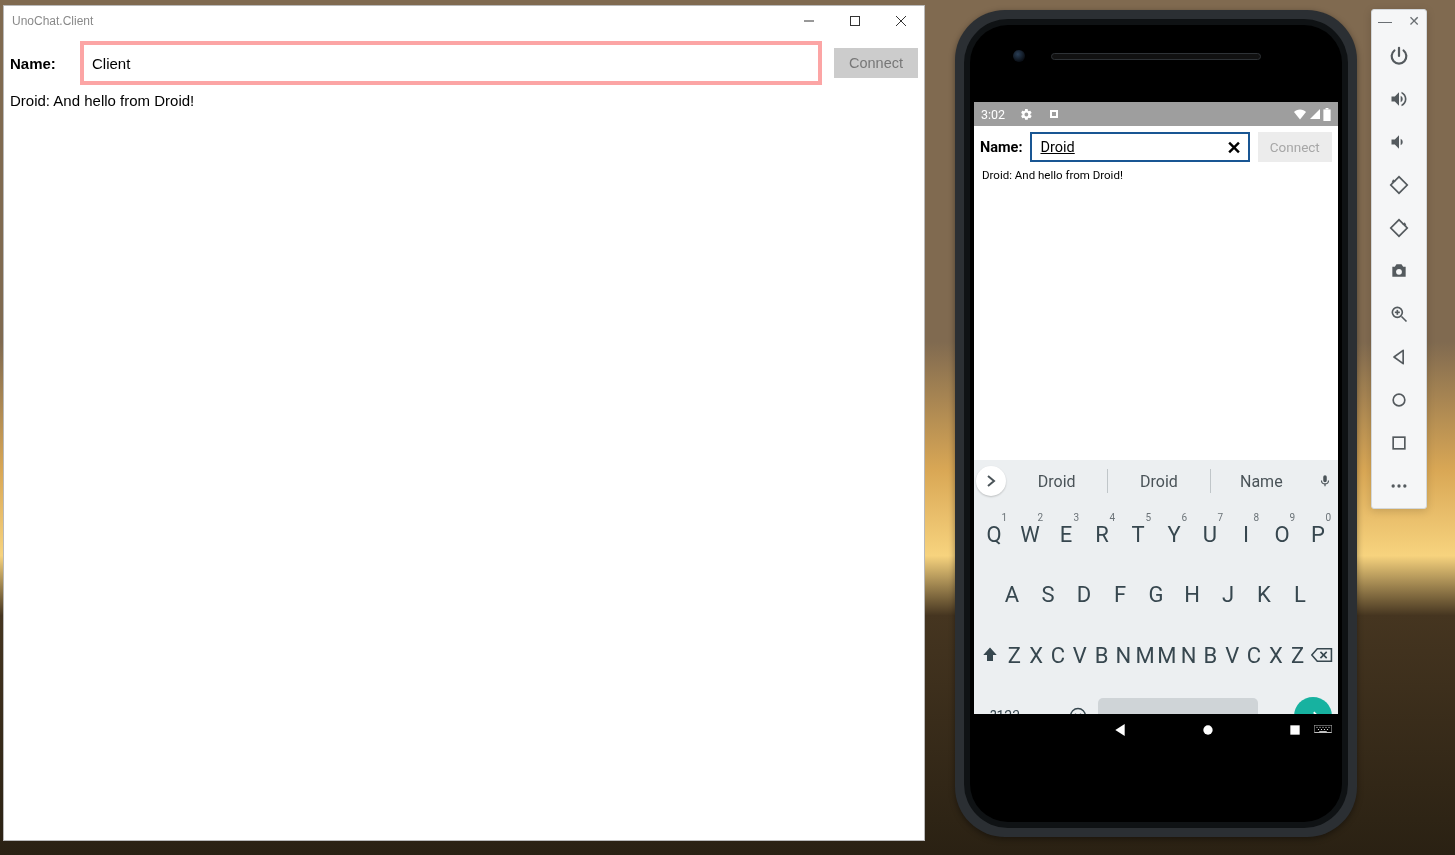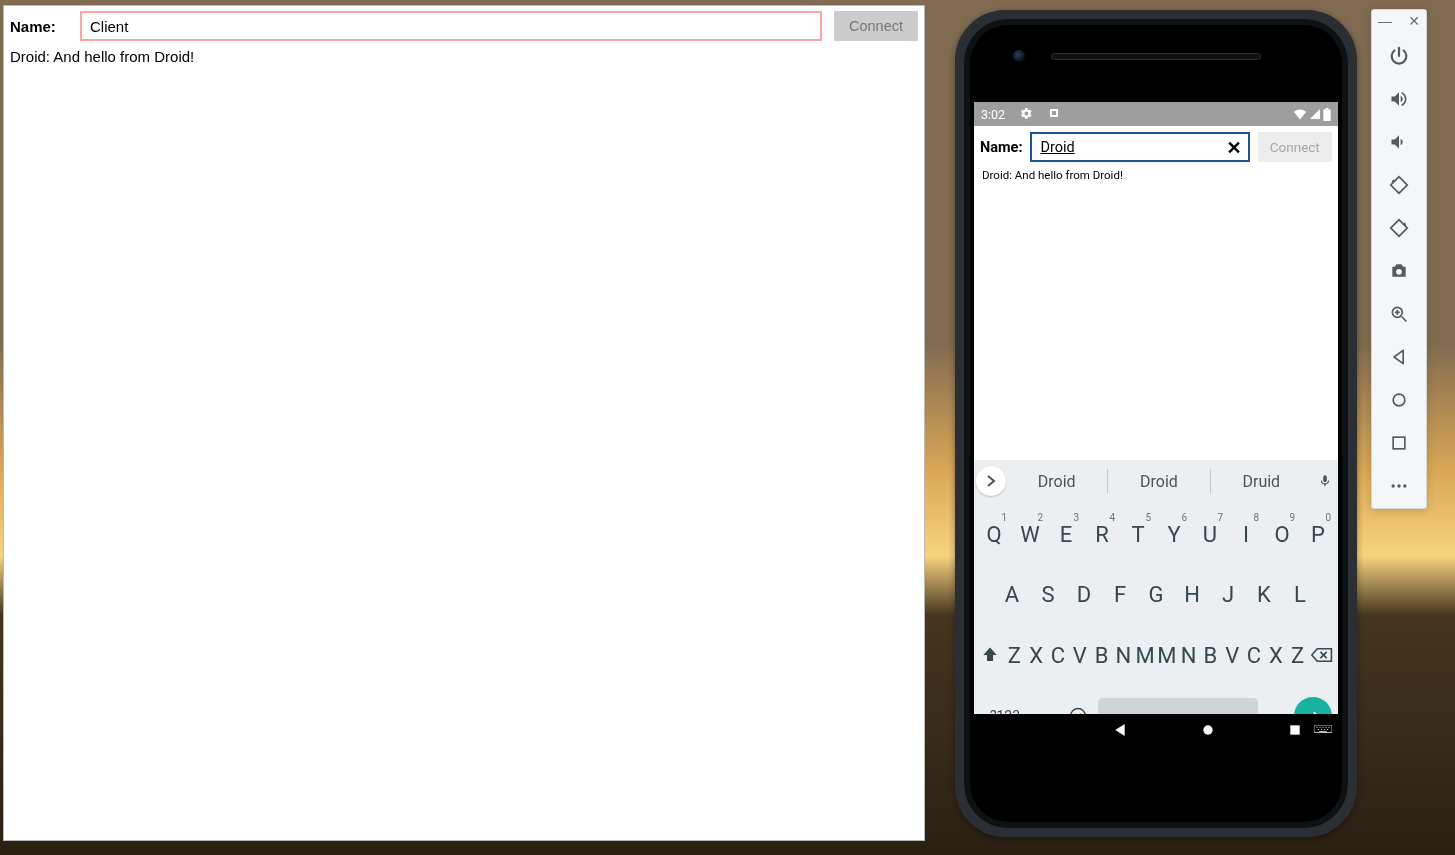--- a/index.html
+++ b/index.html
@@ -18,21 +18,21 @@
     display:flex;flex-direction:column;
   }
   .uwp-titlebar{height:30px;display:flex;align-items:center;justify-content:space-between;
     padding-left:8px;font-size:12px;color:#8a8a8a;}
   .uwp-title{}
   .uwp-winbtns{display:flex;height:100%;}
   .uwp-winbtn{width:46px;display:flex;align-items:center;justify-content:center;color:#555;}
   .uwp-winbtn svg{width:10px;height:10px;}
   .uwp-row{display:flex;align-items:center;padding:5px 6px;gap:12px;}
   .uwp-label{font-weight:600;font-size:15px;color:#000;min-width:58px;}
-  .uwp-input{flex:1;height:30px;border:2px solid #fca5a5;font-size:15px;padding:0 8px;box-sizing:border-box;font-family:inherit;}
+  .uwp-input{flex:1;height:44px;border:4px solid #fca5a5;font-size:15px;padding:0 8px;box-sizing:border-box;font-family:inherit;}
   .uwp-btn{width:84px;height:30px;background:#cccccc;border:none;font-size:14.5px;color:#000;font-family:inherit;}
   .uwp-btn.disabled{color:#777;}
   .uwp-messages{flex:1;padding:2px 6px;font-size:15px;line-height:1.25;color:#000;}
   .uwp-msg{white-space:pre;}
   .uwp-bottom{border-top:0;}
 
   
   .emu{
     position:absolute;left:955px;top:10px;width:402px;height:827px;
   }
@@ -59,21 +59,21 @@
     background:radial-gradient(circle at 40% 35%,#2a3e55,#0a0f16 70%);
   }
   .screen{
     position:absolute;left:19px;top:92px;width:364px;height:648px;
     background:#ffffff;
   }
   .statusbar{
     height:24px;background:#9e9e9e;color:#fff;display:flex;align-items:center;
     justify-content:space-between;padding:0 7px;font-size:12.5px;font-family:Roboto,Arial,sans-serif;
   }
-  .statusbar-left{display:flex;align-items:flex-start;gap:15px;}
+  .statusbar-left{display:flex;align-items:center;gap:15px;}
   .statusbar-right{display:flex;align-items:center;gap:2px;}
   .statusbar svg{fill:#fff;}
   .gear-ic{width:13px;height:13px;}
   .droid-row{display:flex;align-items:center;gap:8px;padding:6px 6px;font-family:Roboto,"Segoe UI",Arial,sans-serif;}
   .droid-label{font-weight:700;font-size:14.5px;color:#000;width:46px;}
   .droid-input-wrap{flex:1;height:30px;border:2px solid #195693;display:flex;align-items:center;padding:0 6px;box-sizing:border-box;justify-content:space-between;}
   .droid-input{border:none;outline:none;font-size:14.5px;flex:1;text-decoration:underline;font-family:inherit;}
   .droid-clear{font-size:18px;font-weight:700;cursor:pointer;color:#000;}
   .droid-btn{width:82px;height:30px;background:#ececec;border:none;font-size:13.5px;color:#a7a7a7;font-family:inherit;}
   .droid-messages{padding:0 8px;font-size:11.5px;color:#000;font-family:Roboto,Arial,sans-serif;}
@@ -123,20 +123,41 @@
   .tb-item{width:100%;height:44px;display:flex;align-items:center;justify-content:center;}
   .tb-item svg{width:20px;height:20px;fill:#545a5e;}
   .tb-item.power svg{width:22px;height:22px;}
 </style>
 </head>
 <body>
 
 <div class="desktop"></div>
 
 <div class="uwp-window">
+  <div class="uwp-titlebar">
+    <span class="uwp-title">UnoChat.Client</span>
+    <div class="uwp-winbtns">
+      <div class="uwp-winbtn">
+        <svg viewBox="0 0 10 10">
+            <line x1="0" y1="5" x2="10" y2="5" stroke="#333" stroke-width="1"></line>
+          </svg>
+      </div>
+      <div class="uwp-winbtn">
+        <svg viewBox="0 0 10 10">
+            <rect x="0.5" y="0.5" width="9" height="9" fill="none" stroke="#333" stroke-width="1"></rect>
+          </svg>
+      </div>
+      <div class="uwp-winbtn">
+        <svg viewBox="0 0 10 10">
+            <line x1="0" y1="0" x2="10" y2="10" stroke="#333" stroke-width="1"></line>
+            <line x1="10" y1="0" x2="0" y2="10" stroke="#333" stroke-width="1"></line>
+          </svg>
+      </div>
+    </div>
+  </div>
 
   <div class="uwp-row">
     <span class="uwp-label">Name:</span>
     <input class="uwp-input" value="Client" style="">
     <button class="uwp-btn disabled">Connect</button>
   </div>
 
   <div class="uwp-messages">
     <div class="uwp-msg">Droid: And hello from Droid!</div>
   </div>
@@ -193,21 +214,21 @@
       <div class="suggest-row">
         <div class="sug-chev">
           <svg width="10" height="12" viewBox="0 0 10 12">
               <path d="M2 1l6 5-6 5" fill="none" stroke="#4a5358" stroke-width="2"></path>
             </svg>
         </div>
         <div class="sug-item">Droid</div>
         <div class="sug-sep"></div>
         <div class="sug-item">Droid</div>
         <div class="sug-sep"></div>
-        <div class="sug-item">Druid</div>
+        <div class="sug-item">Name</div>
         <div class="mic">
           <svg width="14" height="18" viewBox="0 0 24 24" fill="#4a5358">
               <path d="M12 14a3 3 0 0 0 3-3V5a3 3 0 0 0-6 0v6a3 3 0 0 0 3 3zm5-3a5 5 0 0 1-10 0H5a7 7 0 0 0 6 6.92V21h2v-3.08A7 7 0 0 0 19 11z"></path>
             </svg>
         </div>
       </div>
       <div class="key-rows">
         <div class="krow krow1" id="krow1">
             <div class="key">Q<span class="sup">1</span></div>
             <div class="key">W<span class="sup">2</span></div>

